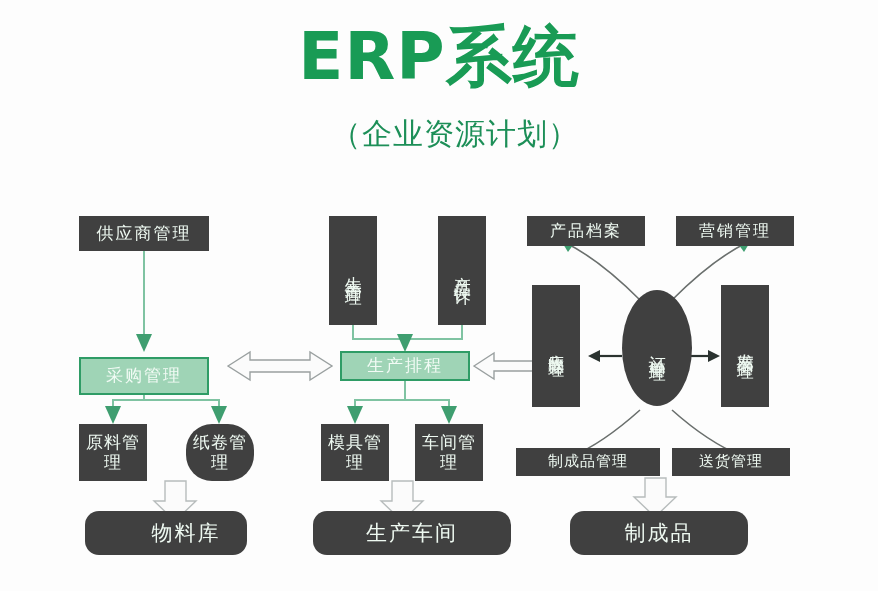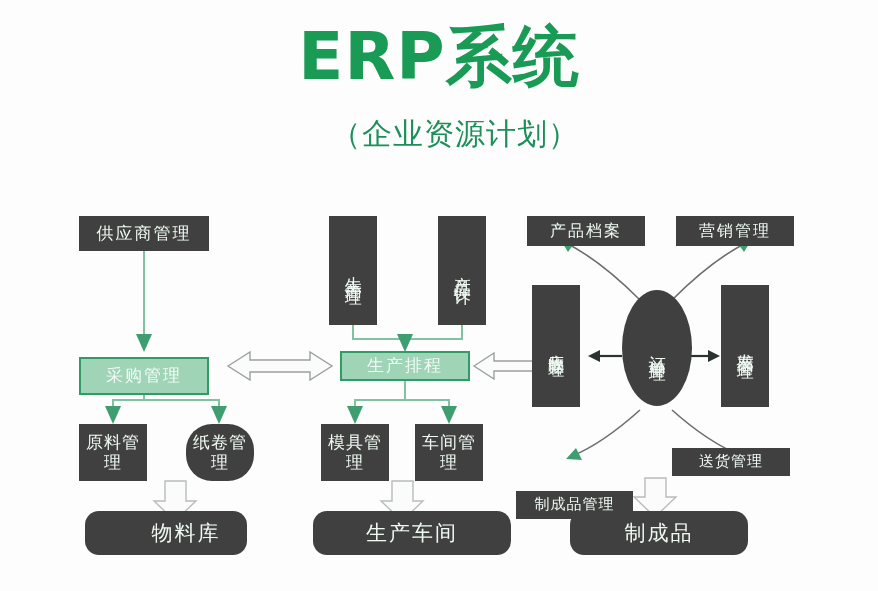--- a/index.html
+++ b/index.html
@@ -206,19 +206,19 @@
 
   <div class="node" style="left:676px; top:216px; width:118px; height:30px; font-size:16px;">营销管理</div>
 
   <div class="node vert" style="left:532px; top:285px; width:48px; height:122px; font-size:16px; letter-spacing:2px;">应收款管理</div>
 
   <div class="node ellipse" style="left:622px; top:290px; width:70px; height:116px; font-size:17px;
               writing-mode:vertical-rl; text-orientation:upright; letter-spacing:3px;">订单管理</div>
 
   <div class="node vert" style="left:721px; top:285px; width:48px; height:122px; font-size:17px; letter-spacing:3px;">发票管理</div>
 
-  <div class="node" style="left:516px; top:448px; width:117px; height:28px; font-size:15px; letter-spacing:1px;margin-top:43px;">制成品管理</div>
+  <div class="node" style="left:516px; top:448px; width:144px; height:28px; font-size:15px; letter-spacing:1px;">制成品管理</div>
 
   <div class="node" style="left:672px; top:448px; width:118px; height:28px; font-size:15px; letter-spacing:1px;">送货管理</div>
 
   <div class="node round" style="left:570px; top:511px; width:178px; height:44px; font-size:21px;">制成品</div>
 
 </div>
 
 </body></html>

